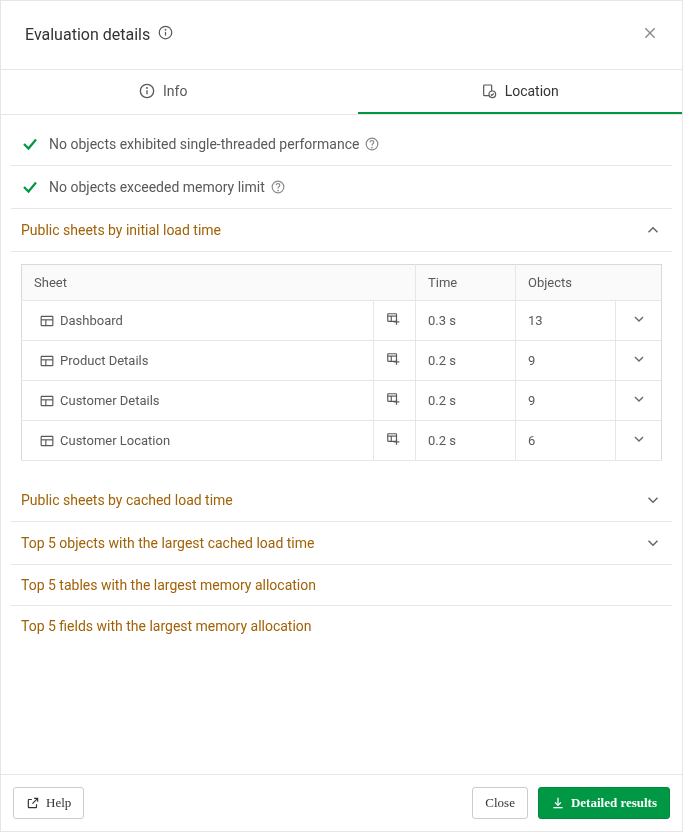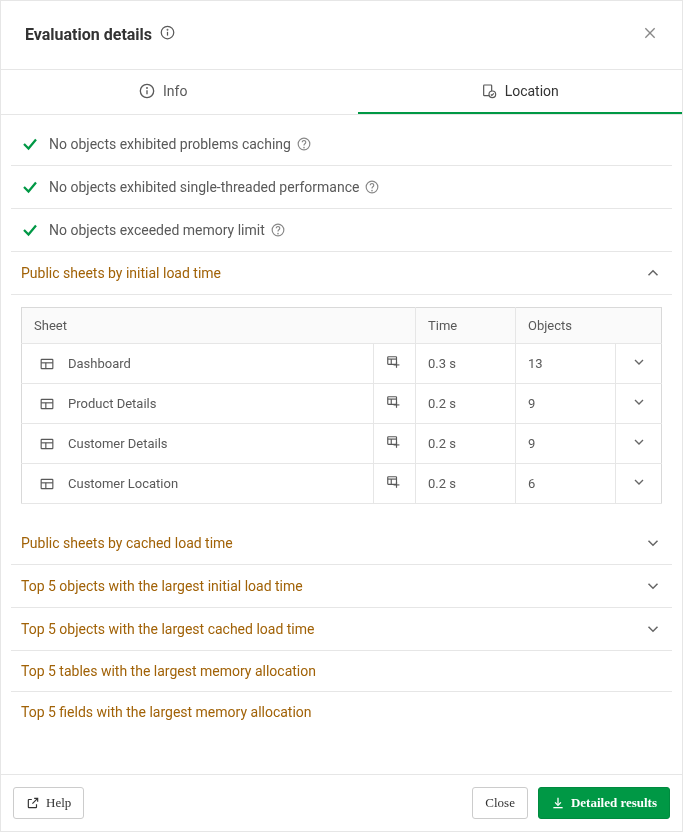--- a/index.html
+++ b/index.html
@@ -1,20 +1,20 @@
 <!DOCTYPE html>
 <html><head>
 <meta charset="utf-8">
 <style>
   * { box-sizing: border-box; }
   html, body { margin: 0; padding: 0; font-family: -apple-system, BlinkMacSystemFont, "Segoe UI", Roboto, Arial, sans-serif; font-size: 14px; color: #404040; background: #ffffff; }
   .dialog { width: 683px; height: 832px; border: 1px solid #e6e6e6; display: flex; flex-direction: column; }
   .header { display: flex; align-items: center; justify-content: space-between; padding: 18px 20px 20px 24px; }
   .header-left { display: flex; align-items: center; gap: 8px; }
-  .title { font-size: 16px; font-weight: 700; color: #333; }
+  .title { font-size: 16px; font-weight: 400; color: #333; }
   .info-icon-svg { width: 15px; height: 15px; stroke: #595959; }
   .close-x { cursor: pointer; color: #888; font-size: 22px; line-height: 1; padding: 4px; }
 
   .tabs { display: flex; border-top: 1px solid #e6e6e6; border-bottom: 1px solid #e6e6e6; gap: 32px; }
   .tab { flex: 1; display: flex; align-items: center; justify-content: center; gap: 8px; height: 44px; cursor: pointer; background: #fff; color: #595959; border-bottom: 2px solid transparent; }
   .tab.active { border-bottom: 2px solid #009845; color: #333; }
   .tab .icon-slot { display: inline-flex; color: #595959; }
   .tab .icon-slot svg { width: 16px; height: 16px; }
 
   .content { flex: 1; overflow: auto; padding: 0 10px; }
@@ -44,21 +44,21 @@
   }
   table.sheets th { background: #fafafa; border-right: 1px solid #e6e6e6; }
   table.sheets td { border-right: 1px solid #e6e6e6; background: #fff; }
   table.sheets th:last-child, table.sheets td:last-child { border-right: none; }
   .col-sheet { width: auto; }
   .col-open { width: 42px; text-align: center; }
   .col-time { width: 100px; }
   .col-obj { width: 100px; }
   .col-exp { width: 46px; text-align: center; }
 
-  .cell-sheet { display: flex; align-items: center; gap: 14px; padding-left: 6px; text-align: center; }
+  .cell-sheet { display: flex; align-items: center; gap: 6px; padding-left: 6px; text-align: center; }
   .sheet-ico { display: inline-flex; color: #595959; }
   .sheet-ico svg { width: 14px; height: 12px; }
   .open-ico { display: inline-flex; color: #595959; cursor: pointer; justify-content: center; }
   .open-ico svg { width: 14px; height: 14px; }
   .row-chevron { display: inline-flex; color: #666; cursor: pointer; justify-content: center; width:100%; }
   .row-chevron svg { width: 16px; height: 16px; }
 
   .footer { display: flex; align-items: center; padding: 12px 12px; border-top: 1px solid #e6e6e6; }
   .btn { display: inline-flex; align-items: center; gap: 6px; height: 32px; padding: 0 12px; border-radius: 3px; font-size: 13px; cursor: pointer; border: 1px solid #ccc; background: #fff; color: #333; font-family: Liberation Serif, serif; }
   .btn.green { background: #009845; border-color: #008a3f; color: #fff; font-weight: 600; }
@@ -109,35 +109,20 @@
             <circle cx="17" cy="17" r="5" fill="#fff"></circle>
             <path d="M14.8 17.2 l1.5 1.5 l3 -3.2" stroke-width="1.8"></path>
           </svg>
       </span>
       <span>Location</span>
     </div>
   </div>
 
   <div class="content">
 
-    <div class="status-row">
-      <span class="check">
-        <svg viewBox="0 0 24 24" fill="none" stroke="currentColor" stroke-width="3">
-            <polyline points="4 12 10 18 20 6"></polyline>
-          </svg>
-      </span>
-      <span class="status-text">No objects exhibited problems caching</span>
-      <span class="help-circle">
-        <svg viewBox="0 0 24 24" fill="none" stroke="currentColor" stroke-width="2">
-            <circle cx="12" cy="12" r="10"></circle>
-            <path d="M9 9 a3 3 0 1 1 4.5 2.6 C12.5 12.5 12 13 12 14.5"></path>
-            <circle cx="12" cy="18" r="0.5" fill="currentColor"></circle>
-          </svg>
-      </span>
-    </div>
 
     <div class="status-row">
       <span class="check">
         <svg viewBox="0 0 24 24" fill="none" stroke="currentColor" stroke-width="3">
             <polyline points="4 12 10 18 20 6"></polyline>
           </svg>
       </span>
       <span class="status-text">No objects exhibited single-threaded performance</span>
       <span class="help-circle">
         <svg viewBox="0 0 24 24" fill="none" stroke="currentColor" stroke-width="2">
@@ -309,28 +294,20 @@
 
     <div class="accordion-header">
       <span>Public sheets by cached load time</span>
       <span class="chevron">
         <svg viewBox="0 0 24 24" fill="none" stroke="currentColor" stroke-width="2">
             <polyline points="6 9 12 15 18 9"></polyline>
           </svg>
       </span>
     </div>
 
-    <div class="accordion-header">
-      <span>Top 5 objects with the largest initial load time</span>
-      <span class="chevron">
-        <svg viewBox="0 0 24 24" fill="none" stroke="currentColor" stroke-width="2">
-            <polyline points="6 9 12 15 18 9"></polyline>
-          </svg>
-      </span>
-    </div>
 
     <div class="accordion-header">
       <span>Top 5 objects with the largest cached load time</span>
       <span class="chevron">
         <svg viewBox="0 0 24 24" fill="none" stroke="currentColor" stroke-width="2">
             <polyline points="6 9 12 15 18 9"></polyline>
           </svg>
       </span>
     </div>
 

